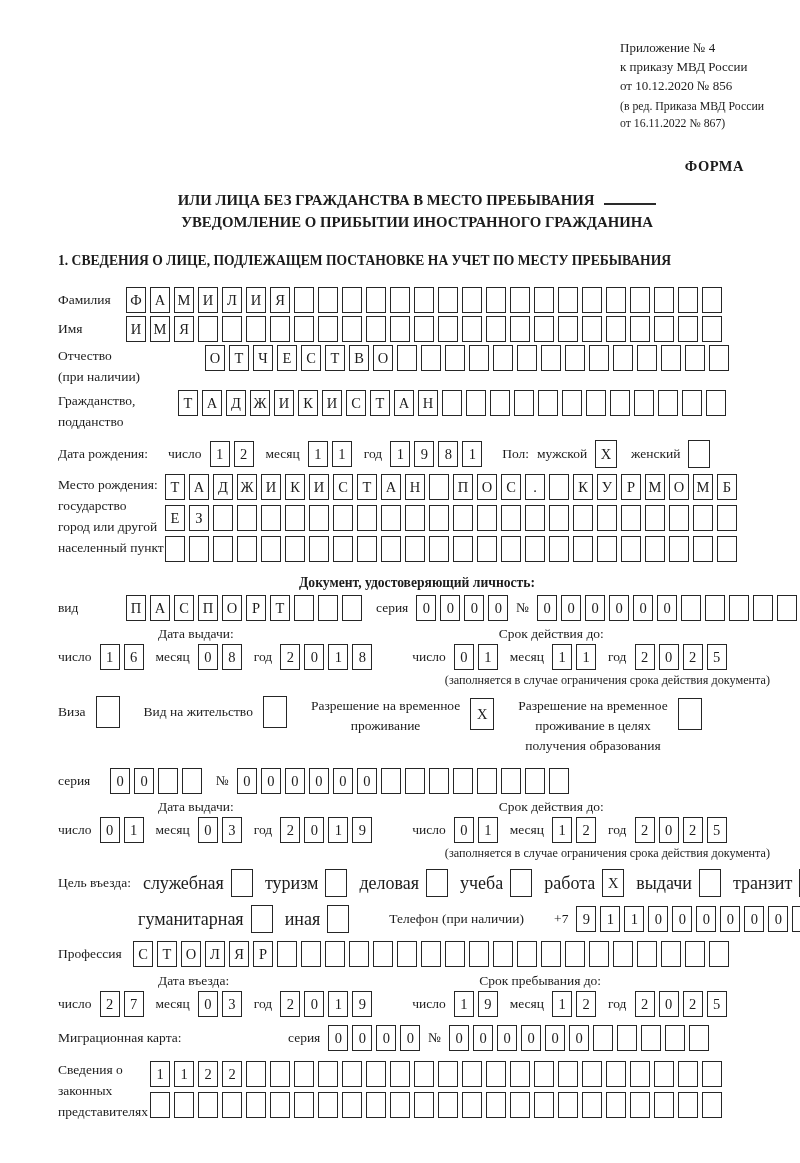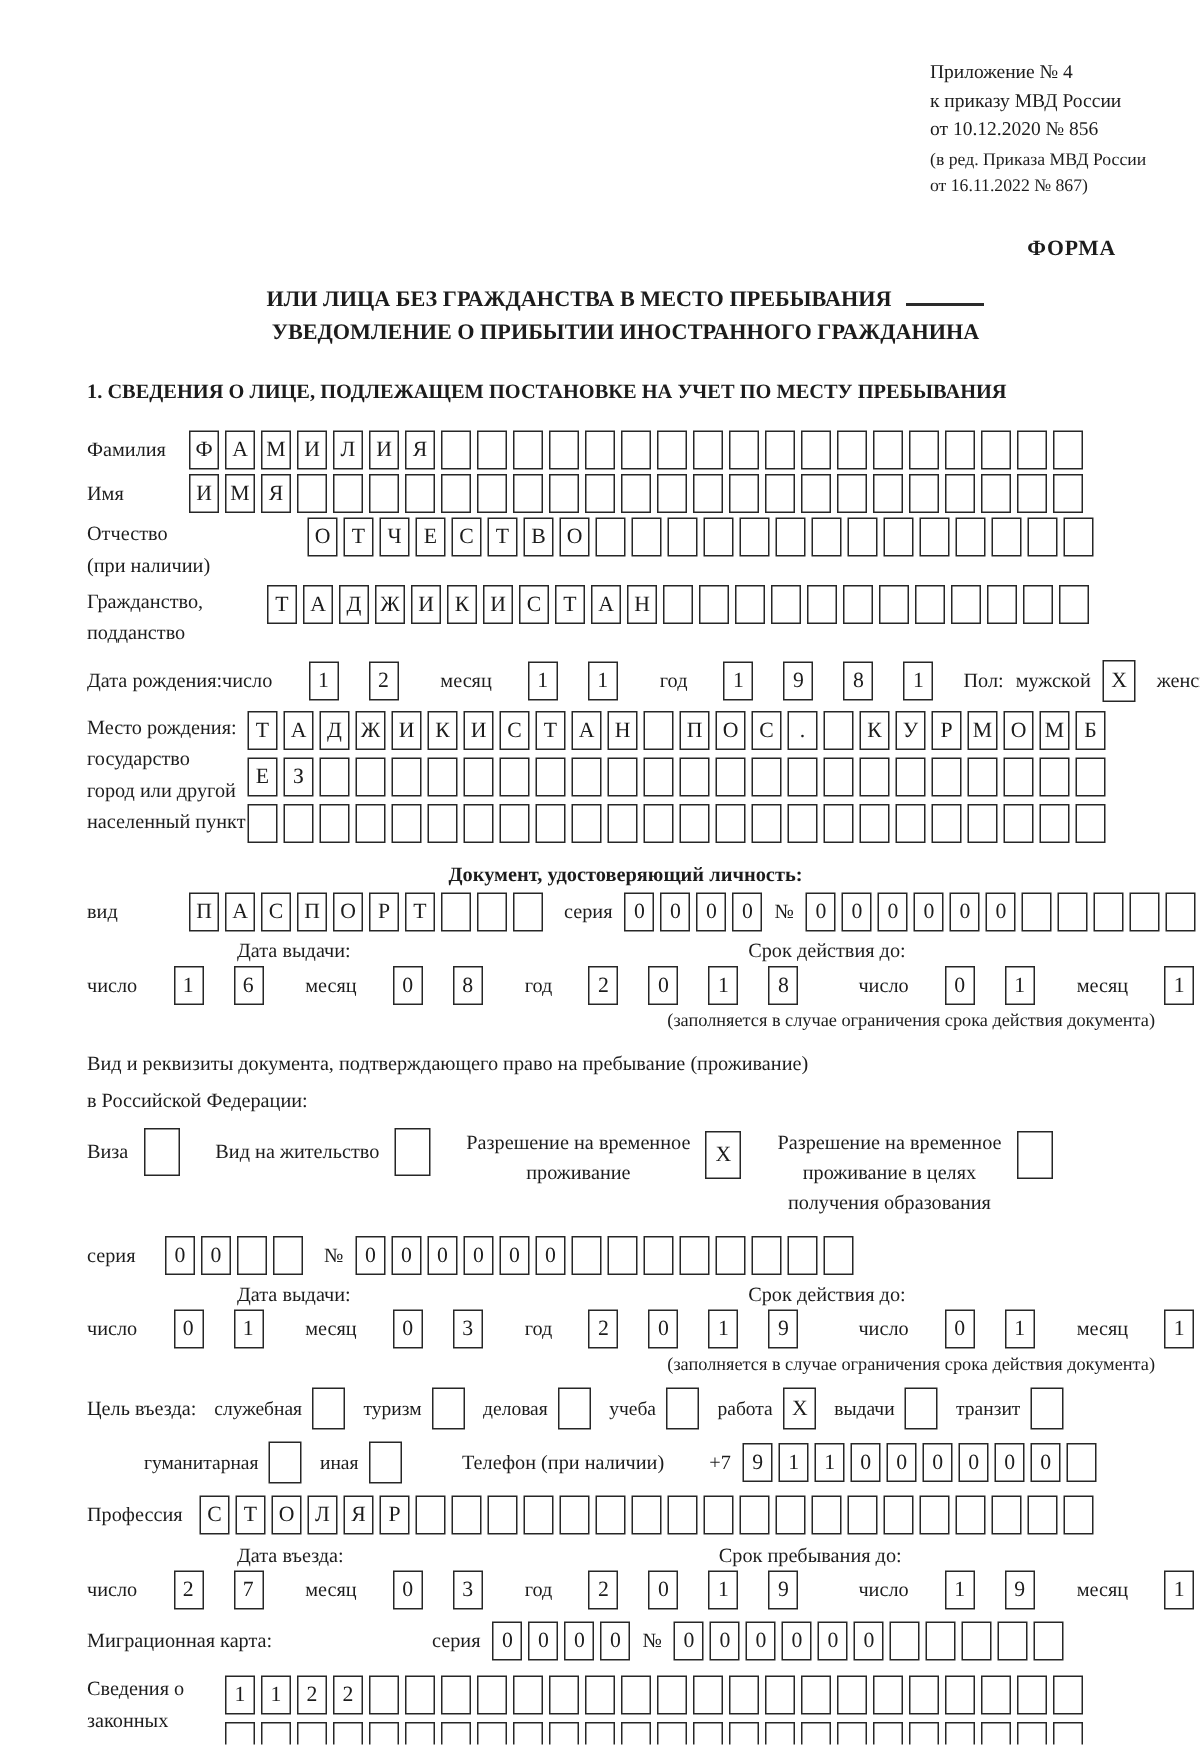--- a/index.html
+++ b/index.html
@@ -24,21 +24,21 @@
 
   
   .cells { display:flex; gap:4px; }
   .cell { width:20px; height:26px; border:1.6px solid #262626; display:flex;
           align-items:center; justify-content:center; font-size:14.5px; flex:0 0 auto; }
   .cbox { width:22px; height:28px; border:1.6px solid #262626; display:inline-flex;
           align-items:center; justify-content:center; font-size:14.5px; flex:0 0 auto; }
   .cbox.tall { width:24px; height:32px; }
 
   
-  .dategroup { display:flex; align-items:center; gap:20px; }
+  .dategroup { display:flex; align-items:center; gap:4px; }
   .dategroup .dw { font-size:13.5px; margin:0 4px 0 8px; }
   .dategroup .dw:first-child { margin-left:0; }
   .dates-head { display:flex; font-size:13.5px; margin-top:5px; }
   .dates-row { display:flex; align-items:center; margin-top:2px; }
   .note-right { text-align:right; font-size:12.2px; margin:3px 6px 8px 0; }
 
   
   .w68 { width:68px; flex:0 0 68px; }
   .w107 { width:107px; flex:0 0 107px; }
   .w120 { width:120px; flex:0 0 120px; }
@@ -51,21 +51,21 @@
 
   .permit-options { display:flex; align-items:flex-start; margin:6px 0 12px 0; }
   .opt { display:flex; align-items:center; gap:10px; }
   .opt .multiline { text-align:center; font-size:13.5px; line-height:20px; white-space:nowrap; }
   .opt + .opt { margin-left:24px; }
   .opt.topbox { align-items:flex-start; }
   .opt.topbox .cbox { margin-top:2px; }
 
   .ci { display:flex; align-items:center; gap:7px; margin-left:12px; }
   .ci:first-of-type { margin-left:8px; }
-  .ci .lbl { font-size:13px; }
+  .ci .lbl { font-size:18px; }
 
   .mt6 { margin-top:6px;align-items:center; } .mt8 { margin-top:8px; } .mt18 { margin-top:18px; }
   .ml8 { margin-left:8px; } .ml14 { margin-left:14px; } .ml20 { margin-left:20px; }
   .gap40 { margin-left:40px; }
 </style>
 </head>
 <body>
 
 <div class="page">
 
@@ -390,24 +390,20 @@
         <span class="cell">1</span>
         <span class="dw">год</span>
         <span class="cell">2</span>
         <span class="cell">0</span>
         <span class="cell">2</span>
         <span class="cell">5</span>
       </span>
   </div>
   <div class="note-right">(заполняется в случае ограничения срока действия документа)</div>
 
-  <div class="para">
-    <div>Вид и реквизиты документа, подтверждающего право на пребывание (проживание)</div>
-    <div>в Российской Федерации:</div>
-  </div>
 
   <div class="permit-options">
     <span class="opt">
       <span class="lbl">Виза</span>
       <span class="cbox tall"></span>
     </span>
     <span class="opt">
       <span class="lbl">Вид на жительство</span>
       <span class="cbox tall"></span>
     </span>
@@ -514,21 +510,21 @@
     <span class="ci">
         <span class="lbl">выдачи</span>
         <span class="cbox"></span>
       </span>
     <span class="ci">
         <span class="lbl">транзит</span>
         <span class="cbox"></span>
       </span>
   </div>
 
-  <div class="row mt8" style="margin-left:30px">
+  <div class="row mt8" style="margin-left:72px">
     <span class="ci">
         <span class="lbl">гуманитарная</span>
         <span class="cbox"></span>
       </span>
     <span class="ci">
         <span class="lbl">иная</span>
         <span class="cbox"></span>
       </span>
     <span class="lbl" style="margin-left:40px">Телефон (при наличии)</span>
     <span class="lbl" style="margin-left:30px">+7</span>

